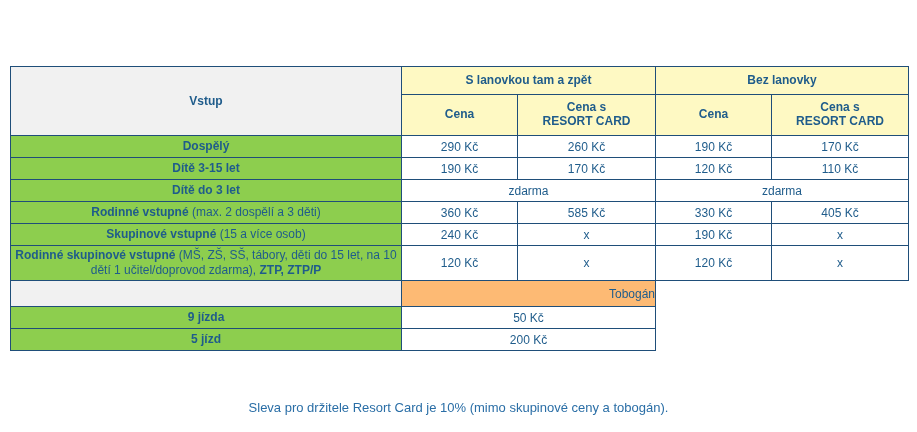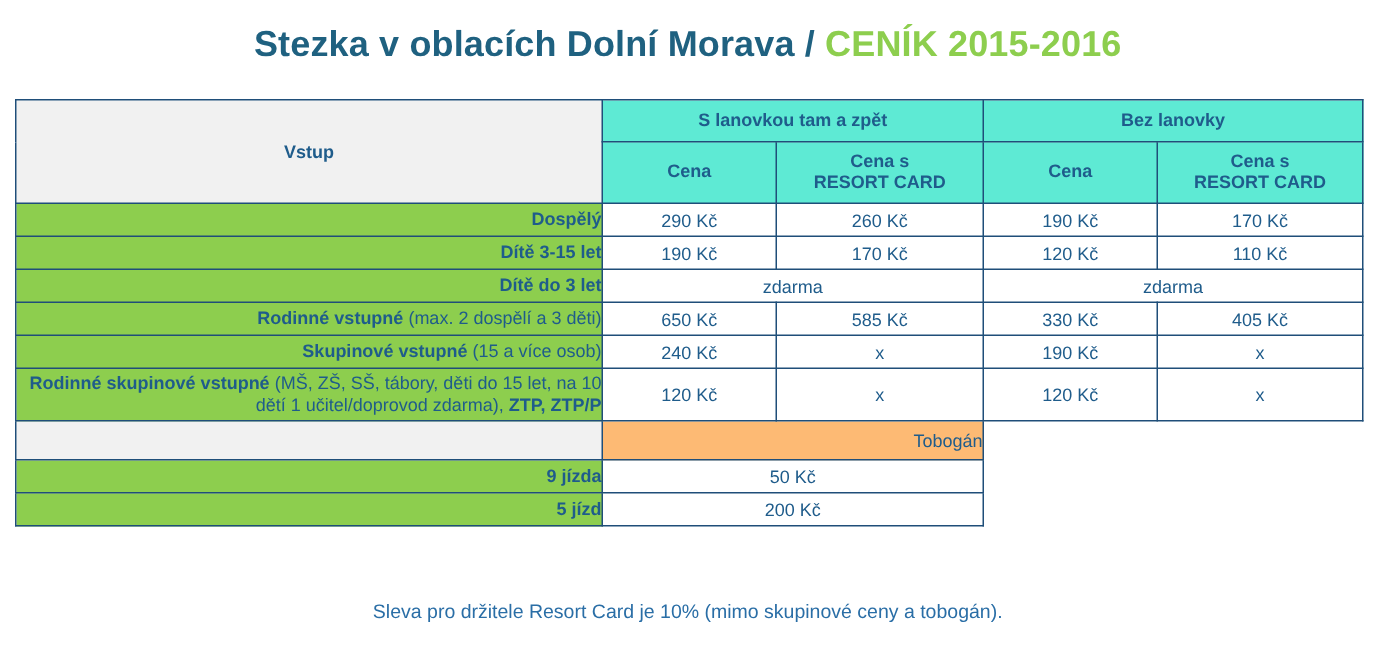--- a/index.html
+++ b/index.html
@@ -61,21 +61,21 @@
 
   
   col.c-vstup { width: 391px; }
   col.c-p1    { width: 116px; }
   col.c-p2    { width: 138px; }
   col.c-p3    { width: 116px; }
   col.c-p4    { width: 137px; }
 
   
   .hd {
-    background: #5eead4;
+    background: #fef9c3;
     text-align: center;
     font-weight: bold;
     font-size: 13px;
     color: #1f5c8b;
     line-height: 1.15;
   }
   .hd-vstup {
     background: #f1f1f1;
     text-align: center;
     font-weight: bold;
@@ -87,21 +87,21 @@
   .hd-sub   { height: 39px; padding: 2px 2px; }
 
   
   .lbl {
     background: #8dce4e;
     color: #ffffff;
     font-size: 12.5px;
     font-weight: bold;
     padding: 3px 7px;
     line-height: 1.22;
-    text-align: right;
+    text-align: center;
   }
   .lbl .norm { font-weight: normal; }
   .lbl .bold { font-weight: bold; }
 
   
   .val {
     background: #ffffff;
     text-align: center;
     font-size: 11.5px;
     color: #1f5c8b;
@@ -138,23 +138,20 @@
     text-align: center;
     font-size: 13px;
     color: #2a6ea6;
   }
 </style>
 </head>
 <body>
 
 <div class="page">
 
-  <div class="title-bar">
-    <span class="title-text"><span class="title-main">Stezka v oblacích Dolní Morava</span><span class="title-sep"> / </span><span class="title-accent">CENÍK 2015-2016</span></span>
-  </div>
 
   <div class="table-wrap">
     <table class="pricing">
       <colgroup>
         <col class="c-vstup">
         <col class="c-p1">
         <col class="c-p2">
         <col class="c-p3">
         <col class="c-p4">
       </colgroup>
@@ -208,21 +205,21 @@
             <span class="bold">Dítě do 3 let</span>
           </td>
           <td class="val row-1l" colspan="2">zdarma</td>
           <td class="val row-1l" colspan="2">zdarma</td>
         </tr>
 
         <tr>
           <td class="lbl row-1l">
             <span class="bold">Rodinné vstupné</span><span class="norm"> (max. 2 dospělí a 3 děti)</span>
           </td>
-          <td class="val row-1l">650 Kč</td>
+          <td class="val row-1l">360 Kč</td>
           <td class="val row-1l">585 Kč</td>
           <td class="val row-1l">330 Kč</td>
           <td class="val row-1l">405 Kč</td>
         </tr>
 
         <tr>
           <td class="lbl row-1l">
             <span class="bold">Skupinové vstupné</span><span class="norm"> (15 a více osob)</span>
           </td>
           <td class="val row-1l">240 Kč</td>

